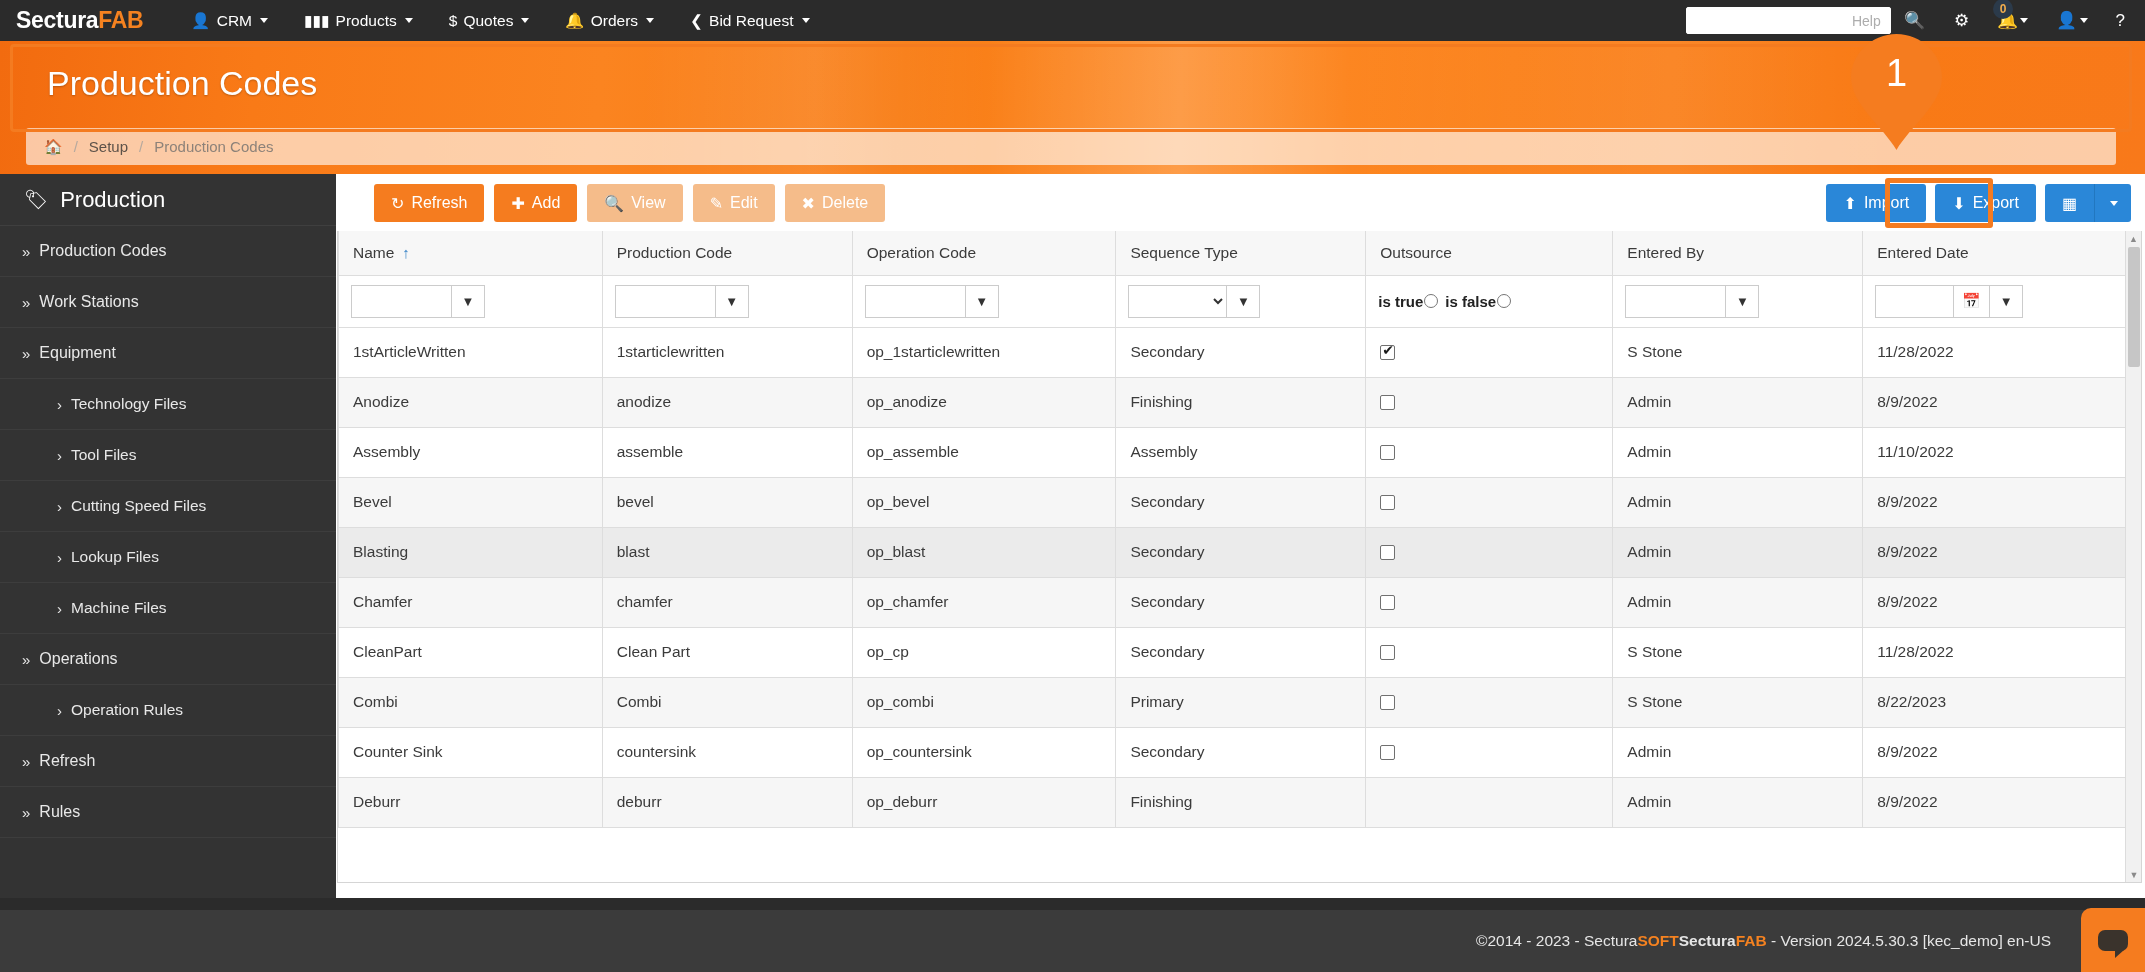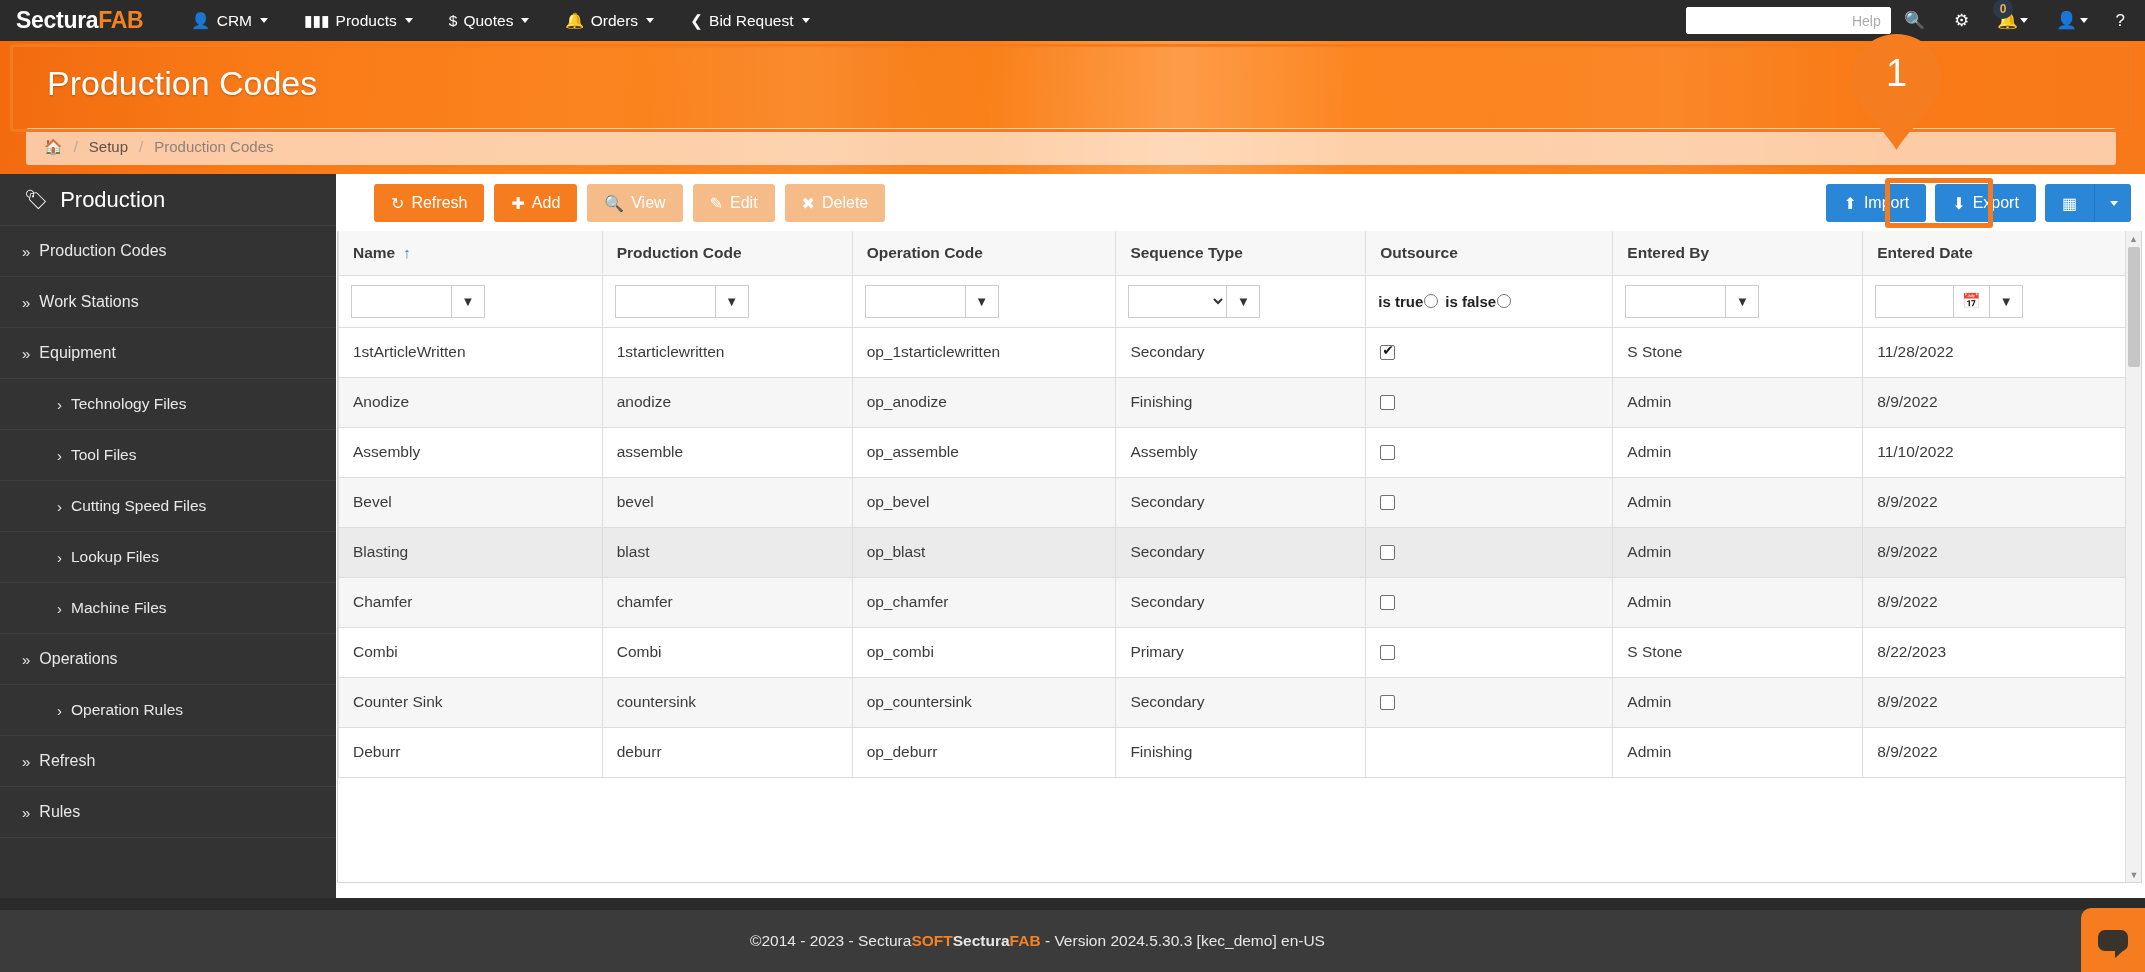--- a/index.html
+++ b/index.html
@@ -161,21 +161,21 @@
     background: #ffffff; overflow: hidden;
   }
   table.grid { border-collapse: collapse; width: 1789px; table-layout: fixed; }
   table.grid th, table.grid td {
     border: 1px solid #dddddd;
     font-size: 15.5px; color: #3b3b3b;
     text-align: left; padding: 0 14px;
     overflow: hidden; white-space: nowrap; text-overflow: ellipsis;
   }
   table.grid thead th {
-    height: 44px; background: #f7f7f7; font-weight: bold;
+    height: 44px; background: #f7f7f7; font-weight: normal;
     border-top: none; cursor: pointer; vertical-align: middle;
   }
   .sort-asc { color: #3a85c8; font-size: 15px; margin-left: 8px; }
   tr.filter-row td {
     height: 52px; background: #ffffff; padding: 0 12px; vertical-align: middle;
   }
   .filt { display: flex; align-items: center; }
   .filt input[type=text] {
     height: 33px; border: 1px solid #cccccc; border-right: none;
     font-size: 14px; padding: 0 7px; width: 100px;
@@ -232,21 +232,21 @@
   .gscroll .down { position: absolute; bottom: 0; width: 16px; }
 
   
   .footer-top {
     position: absolute; left: 0; top: 898px; width: 2145px; height: 12px;
     background: #2b2b2b;
   }
   .footer {
     position: absolute; left: 0; top: 910px; width: 2145px; height: 62px;
     background: #3b3b3b; display: flex; align-items: center;
-    justify-content: center; padding: 0 24px;
+    justify-content: flex-end; padding: 0 24px;
     color: #e6e6e6; font-size: 15.5px;
   }
   .footer .accent { color: #f58220; font-weight: bold; }
   .footer strong { font-weight: bold; }
 
   
   .chat-fab {
     position: absolute; right: 0px; top: 908px;
     width: 64px; height: 64px; background: #f57c1f; border-radius: 10px 0 0 0;
     display: flex; align-items: center; justify-content: center; cursor: pointer;
@@ -558,20 +558,29 @@
             <tr>
               <td>Chamfer</td>
               <td>chamfer</td>
               <td>op_chamfer</td>
               <td>Secondary</td>
               <td><span class="cbox"></span></td>
               <td>Admin</td>
               <td>8/9/2022</td>
             </tr>
             <tr>
+              <td>CleanPart</td>
+              <td>Clean Part</td>
+              <td>op_cp</td>
+              <td>Secondary</td>
+              <td><span class="cbox"></span></td>
+              <td>S Stone</td>
+              <td>11/28/2022</td>
+            </tr>
+            <tr>
               <td>Combi</td>
               <td>Combi</td>
               <td>op_combi</td>
               <td>Primary</td>
               <td><span class="cbox"></span></td>
               <td>S Stone</td>
               <td>8/22/2023</td>
             </tr>
             <tr>
               <td>Counter Sink</td>

